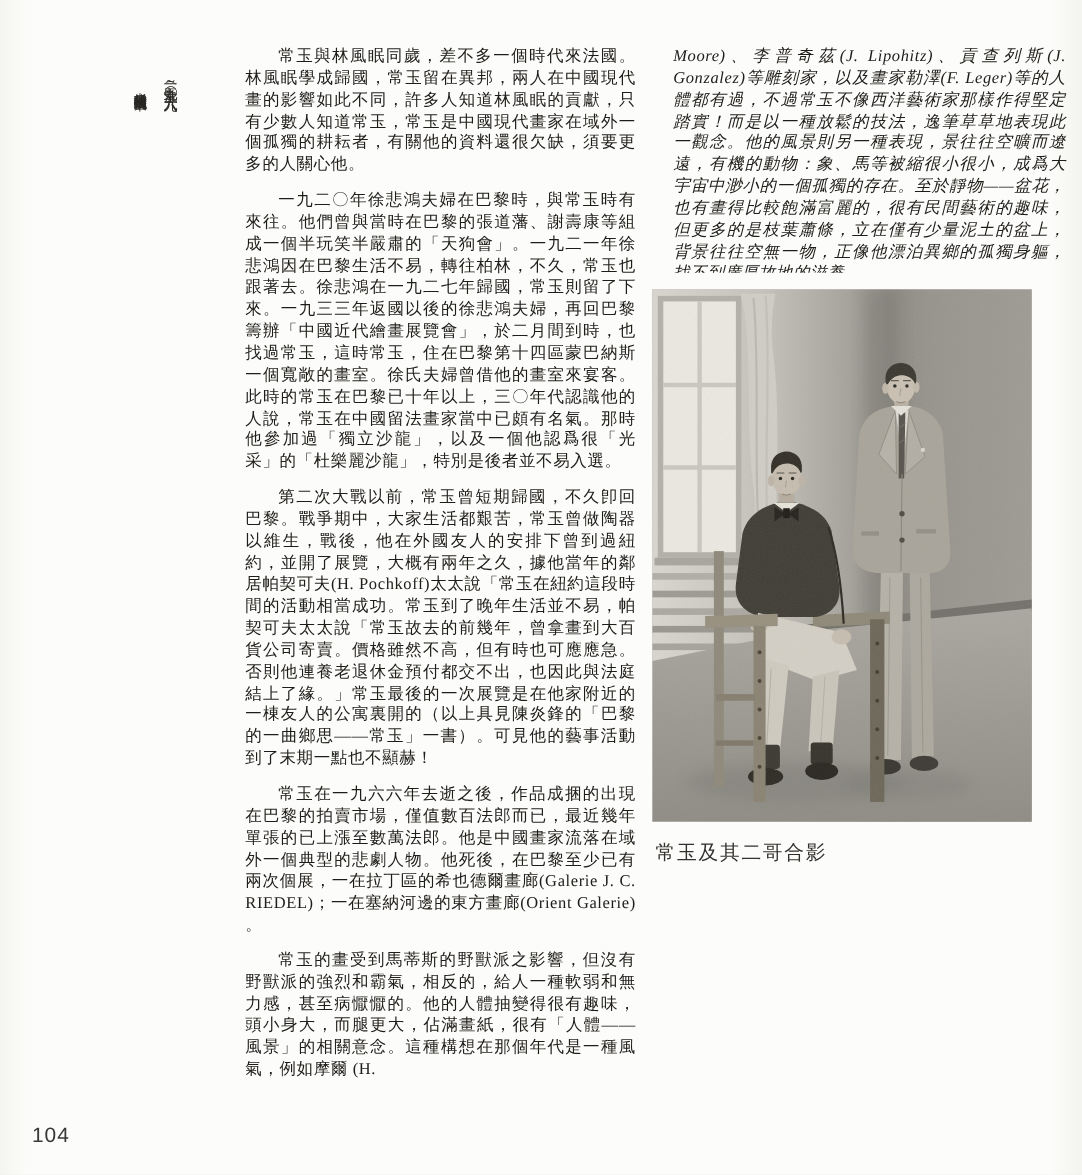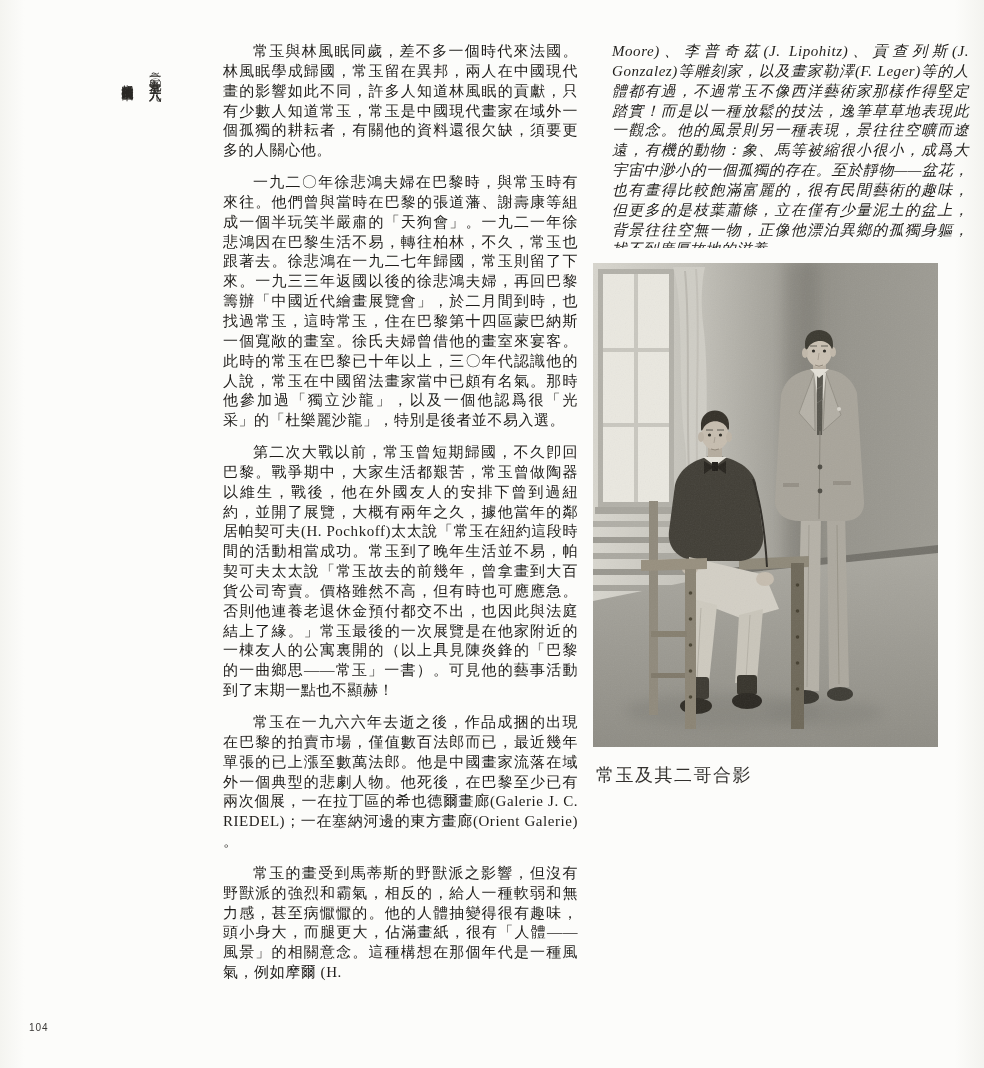--- a/index.html
+++ b/index.html
@@ -36,21 +36,21 @@
     background:#b9b7af;
   }
   .photo svg { display:block; width:345px; height:484px; }
   .caption {
     position:absolute; left:596px; top:751px;
     font-size:18px; letter-spacing:1.5px; color:#33312e;margin-top:12px;
   }
   .pageno {
     position:absolute; left:29px; top:1022px;
     font-family:"Liberation Sans","DejaVu Sans",sans-serif;
-    font-size:10px; letter-spacing:1px; color:#3a3836;
+    font-size:19px; letter-spacing:1px; color:#3a3836;
   }
 </style>
 </head>
 <body>
 
 <div class="page">
 
   <div id="vt1" class="v-title">常玉（一九〇〇～一九六六）</div>
   <div id="vt2" class="v-title">中國現代畫孤獨的耕耘者</div>
 

